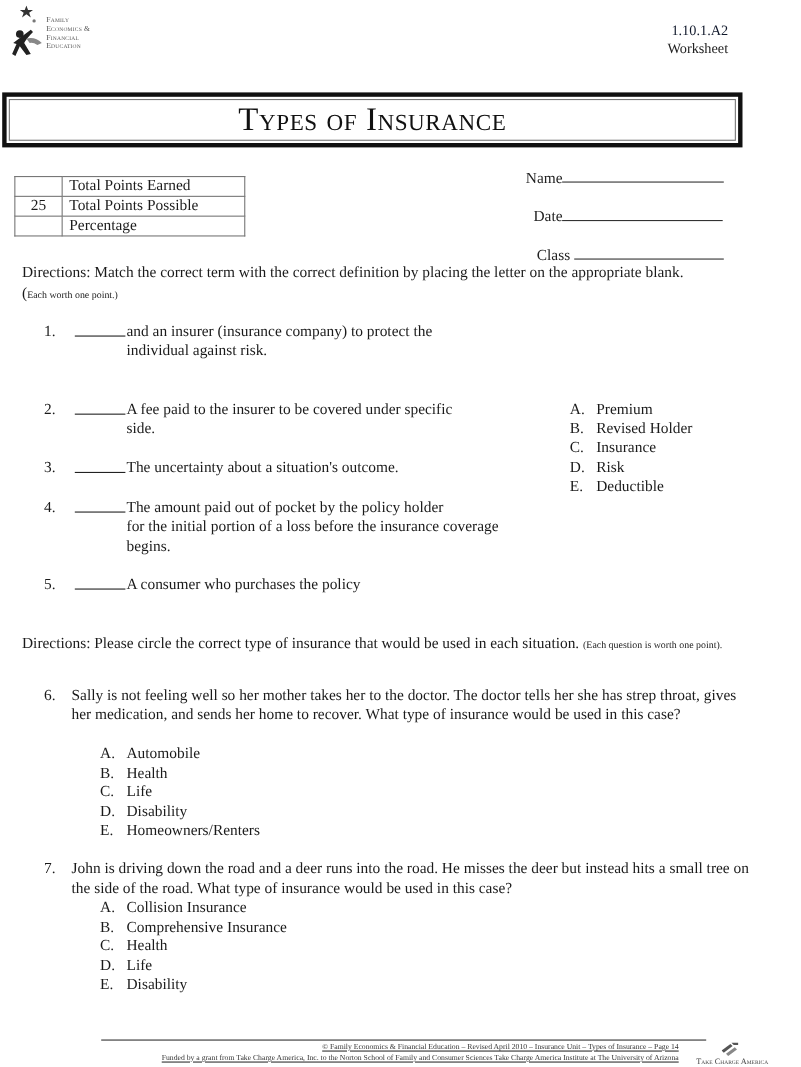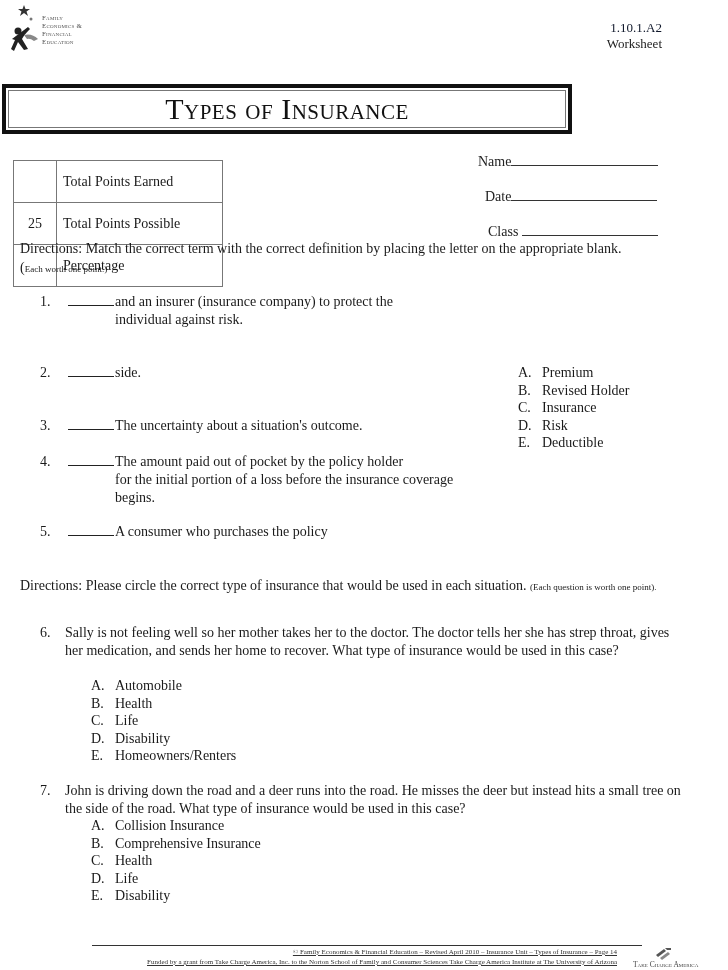--- a/index.html
+++ b/index.html
@@ -9,27 +9,27 @@
 
   
   .logo { left: 10px; top: 4px; width: 92px; height: 52px; display: flex; align-items: center; }
   .logo svg { width: 30px; height: 50px; flex: none; }
   .logo-text { font-family: "Liberation Serif", serif; font-size: 7px; line-height: 8px; color: #555; margin-left: 2px; font-variant: small-caps; letter-spacing: 0.2px; }
 
   .code { right: 66px; top: 20px; width: 120px; text-align: right; font-size: 13px; line-height: 16px; color: #0f172a; }
   .code2 { right: 66px; top: 36px; width: 120px; text-align: right; font-size: 13px; line-height: 16px; color: #222; }
 
   
-  .title-box { left: 2px; top: 84px; width: 570px; height: 50px; border: 4px solid #111; background: #fff; }
+  .title-box { left: 2px; top: 84px; width: 673px; height: 50px; border: 4px solid #111; background: #fff; }
   .title-inner { position: absolute; left: 2px; top: 2px; right: 2px; bottom: 2px; border: 1px solid #777; display: flex; align-items: center; justify-content: center; }
   .title-text { font-size: 30px; letter-spacing: 0.5px; font-variant: small-caps; color: #111; font-weight: normal; }
 
   
   .points { left: 13px; top: 160px; border-collapse: collapse; font-size: 14px; }
-  .points td { border: 1px solid #777; height: 18px; padding: 12px 6px; line-height: 17px; }
+  .points td { border: 1px solid #777; height: 18px; padding: 0 6px; line-height: 17px; }
   .points td.num { width: 43px; text-align: center; }
   .points td.lbl { width: 166px; }
 
   
   .field { font-size: 14px; color: #222; white-space: nowrap; }
   .field .line { display: inline-block; border-bottom: 1px solid #333; height: 14px; vertical-align: baseline; }
 
   .directions { left: 20px; top: 240px; font-size: 14px; line-height: 18px; width: 700px; }
   .small { font-size: 9px; }
   .paren { font-size: 14px; }
@@ -130,20 +130,21 @@
   <div class="match-text">
     <div>and an insurer (insurance company) to protect the</div>
     <div>individual against risk.</div>
   </div>
 </div>
 
 <div class="abs match-item" style="top:364px;">
   <span class="match-num">2.</span>
   <span class="blank"></span>
   <div class="match-text">
+    <div>A fee paid to the insurer to be covered under specific</div>
     <div>side.</div>
   </div>
 </div>
 
 <div class="abs match-item" style="top:417px;">
   <span class="match-num">3.</span>
   <span class="blank"></span>
   <div class="match-text" style="width:400px;">
     <div>The uncertainty about a situation's outcome.</div>
   </div>

